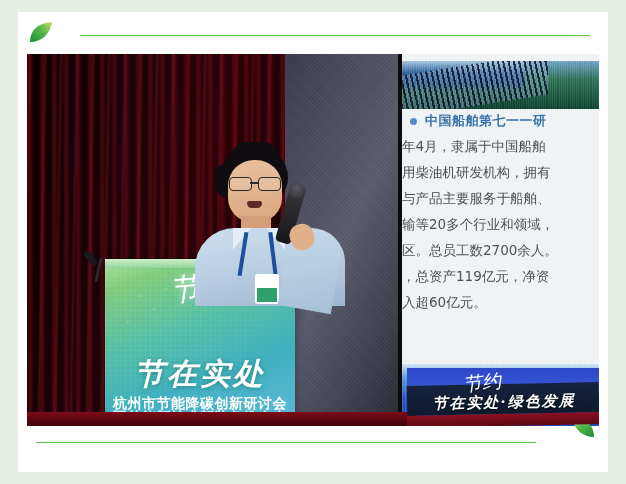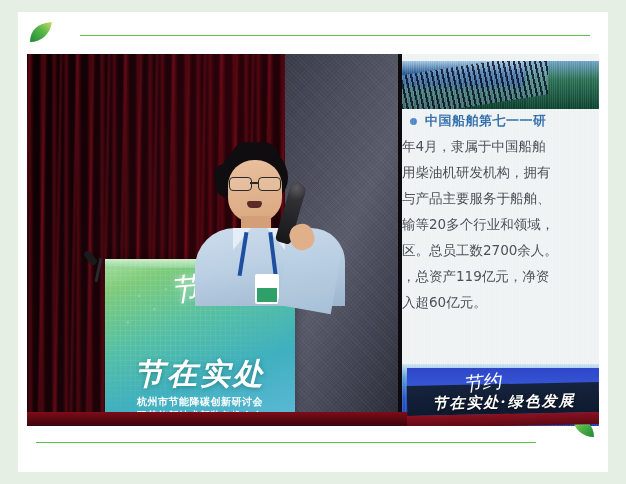--- a/index.html
+++ b/index.html
@@ -162,21 +162,21 @@
   .podium .bh1,.podium .bh2{
     position:absolute;left:50%;transform:translateX(-50%);
     color:#fff;white-space:nowrap;
     font-family:"DejaVu Serif",serif;font-weight:700;font-style:italic;
     text-shadow:0 1px 5px rgba(0,70,60,.45);
   }
   .podium .bh1{top:55px;font-size:30px;letter-spacing:3px;}
   .podium .bh2{top:95px;font-size:30px;letter-spacing:3px;}
   .podium .sub1,.podium .sub2{
     position:absolute;left:50%;transform:translateX(-50%);
-    color:#fff;white-space:nowrap;font-size:10px;letter-spacing:.5px;
+    color:#fff;white-space:nowrap;font-size:14px;letter-spacing:.5px;
     font-family:Liberation Sans, sans-serif;font-weight:700;
   }
   .podium .sub1{top:136px;}
   .podium .sub2{top:150px;}
   
   .backdrop{
     position:absolute;left:380px;bottom:0;width:192px;height:58px;z-index:8;
   }
   .backdrop .bd-blue{
     position:absolute;left:0;top:0;width:192px;height:20px;

